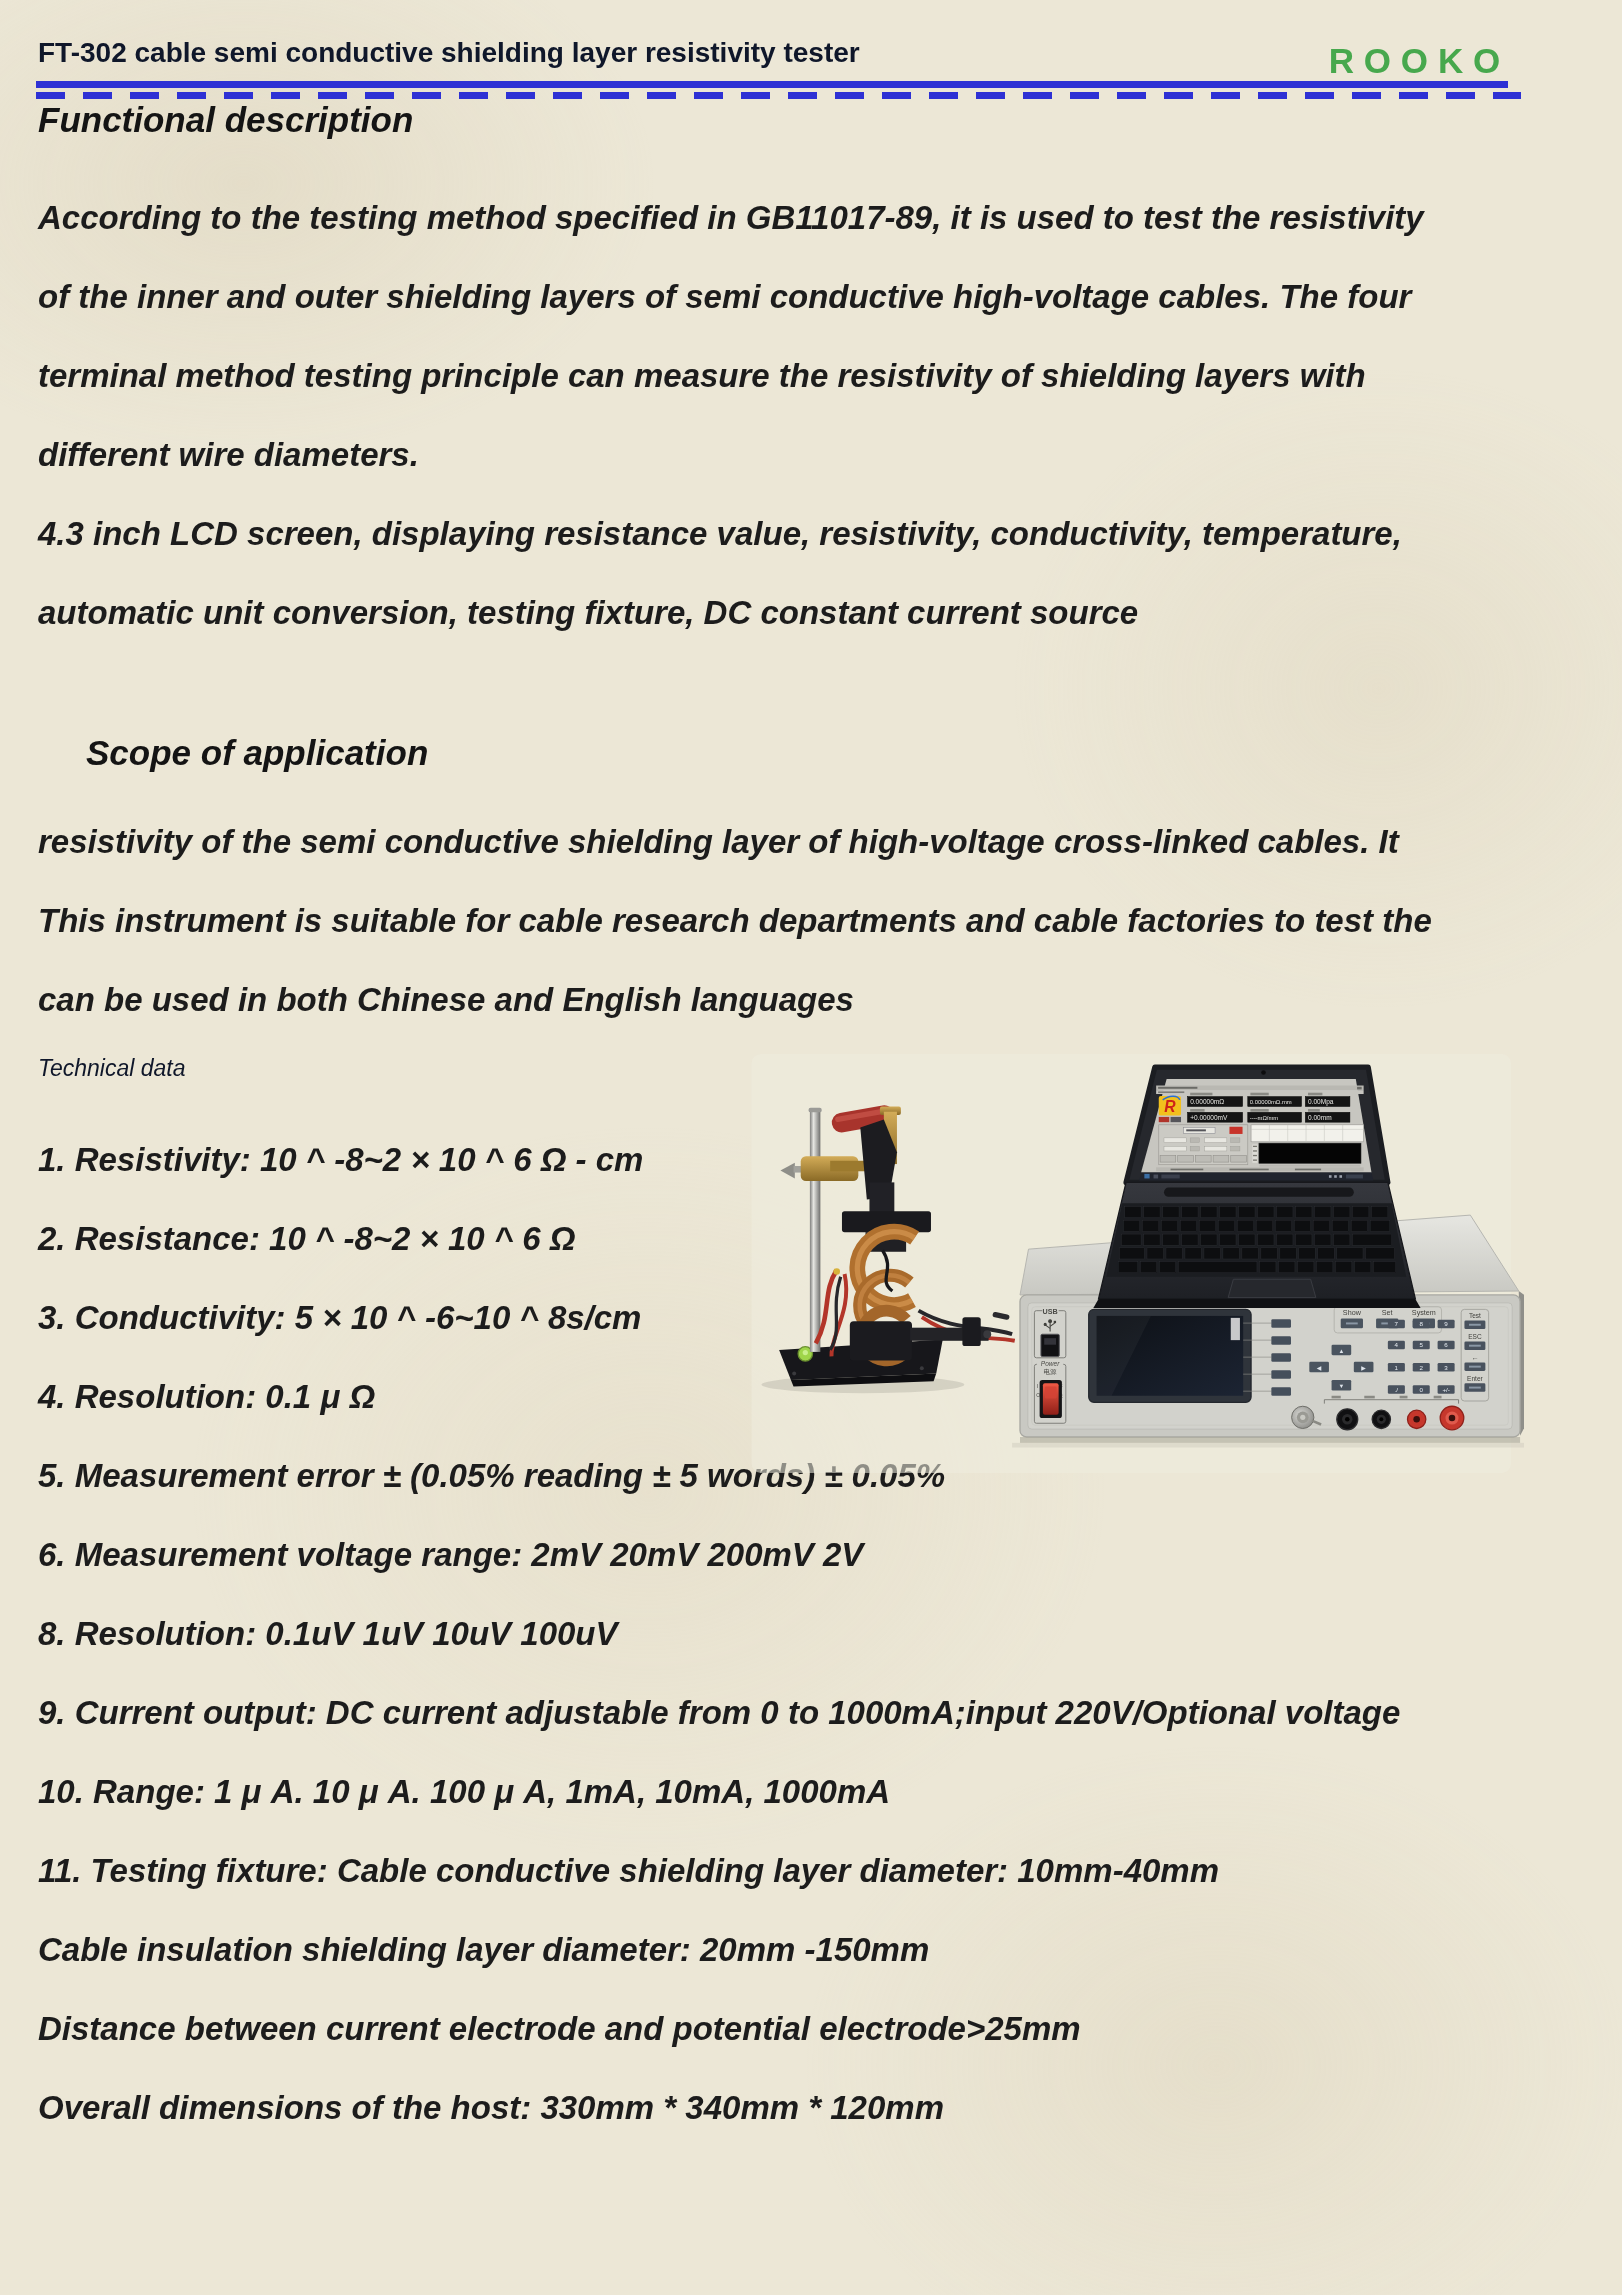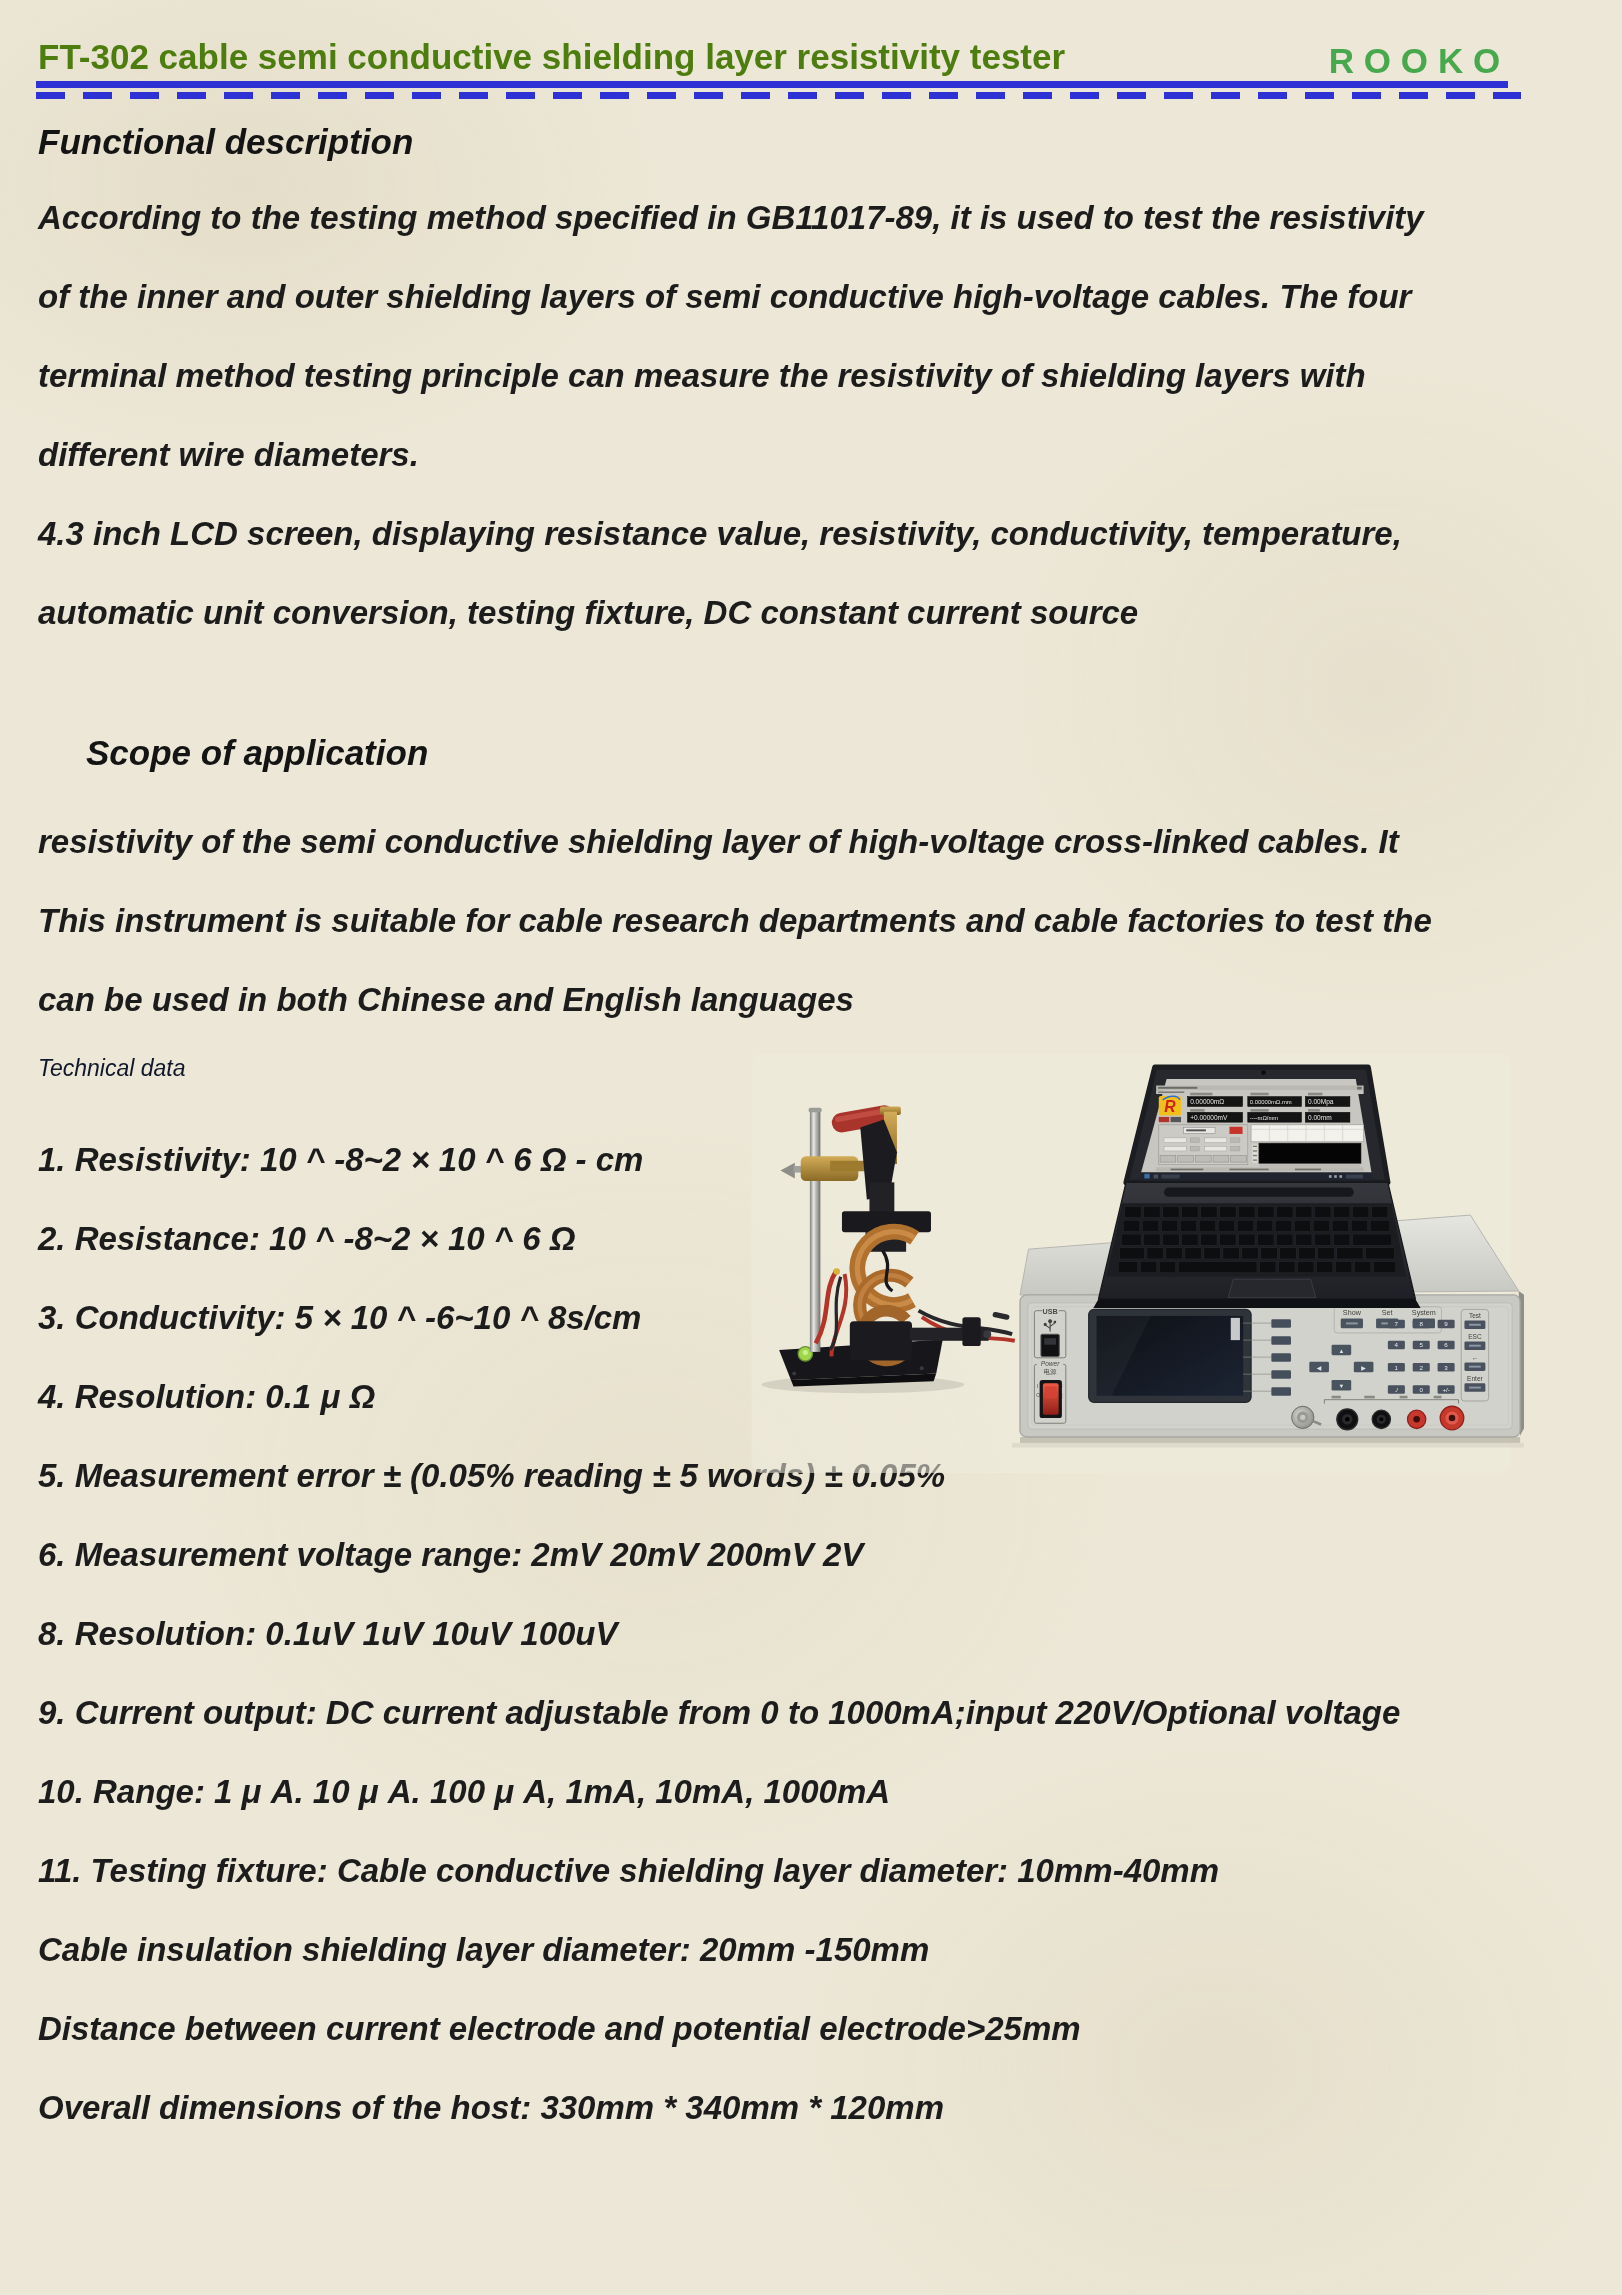--- a/index.html
+++ b/index.html
@@ -9,22 +9,22 @@
     background-image:
       radial-gradient(ellipse 589px 393px at 15% 8%, rgba(214,203,176,.35), transparent 70%),
       radial-gradient(ellipse 523px 458px at 85% 30%, rgba(216,206,180,.30), transparent 70%),
       radial-gradient(ellipse 654px 523px at 40% 65%, rgba(223,214,190,.35), transparent 70%),
       radial-gradient(ellipse 589px 458px at 75% 90%, rgba(214,203,176,.30), transparent 70%);
     font-family:"Liberation Sans", sans-serif;
     color:#1c1c1c;
   }
   .abs{position:absolute;}
   .page-title{
-    left:38px;top:37px;font-size:35px;font-weight:700;letter-spacing:0px;
-    white-space:nowrap;color:#4d7c0f;
+    left:38px;top:37px;font-size:28px;font-weight:700;letter-spacing:0px;
+    white-space:nowrap;color:#0f172a;
   }
   .brand{
     top:41px;right:113px;font-size:35px;font-weight:700;letter-spacing:9.8px;
     color:#47a84d;white-space:nowrap;
   }
   .rule-solid{left:36px;top:81px;width:1472px;height:7.2px;background:#2e31d4;}
   .rule-dashed{
     left:36px;top:92px;width:1485px;height:6.5px;
     background:repeating-linear-gradient(90deg,#2e31d4 0 29.4px,transparent 29.4px 47px);
   }
@@ -42,21 +42,21 @@
   svg text{font-family:"Liberation Sans", sans-serif;}
 </style>
 </head>
 <body>
 
 <div class="abs page-title">FT-302 cable semi conductive shielding layer resistivity tester</div>
 <div class="abs brand">ROOKO</div>
 <div class="abs rule-solid"></div>
 <div class="abs rule-dashed"></div>
 
-<div class="abs h-bold" style="left:38px;top:122px;">Functional description</div>
+<div class="abs h-bold" style="left:38px;top:100px;">Functional description</div>
 <div class="abs lines" style="left:38px;top:178px;">
     <div>According to the testing method specified in GB11017-89, it is used to test the resistivity</div>
     <div>of the inner and outer shielding layers of semi conductive high-voltage cables. The four</div>
     <div>terminal method testing principle can measure the resistivity of shielding layers with</div>
     <div>different wire diameters.</div>
     <div>4.3 inch LCD screen, displaying resistance value, resistivity, conductivity, temperature,</div>
     <div>automatic unit conversion, testing fixture, DC constant current source</div>
   </div>
 
 <div class="abs h-bold" style="left:38px;top:733px;margin-left:48px;">Scope of application</div>

